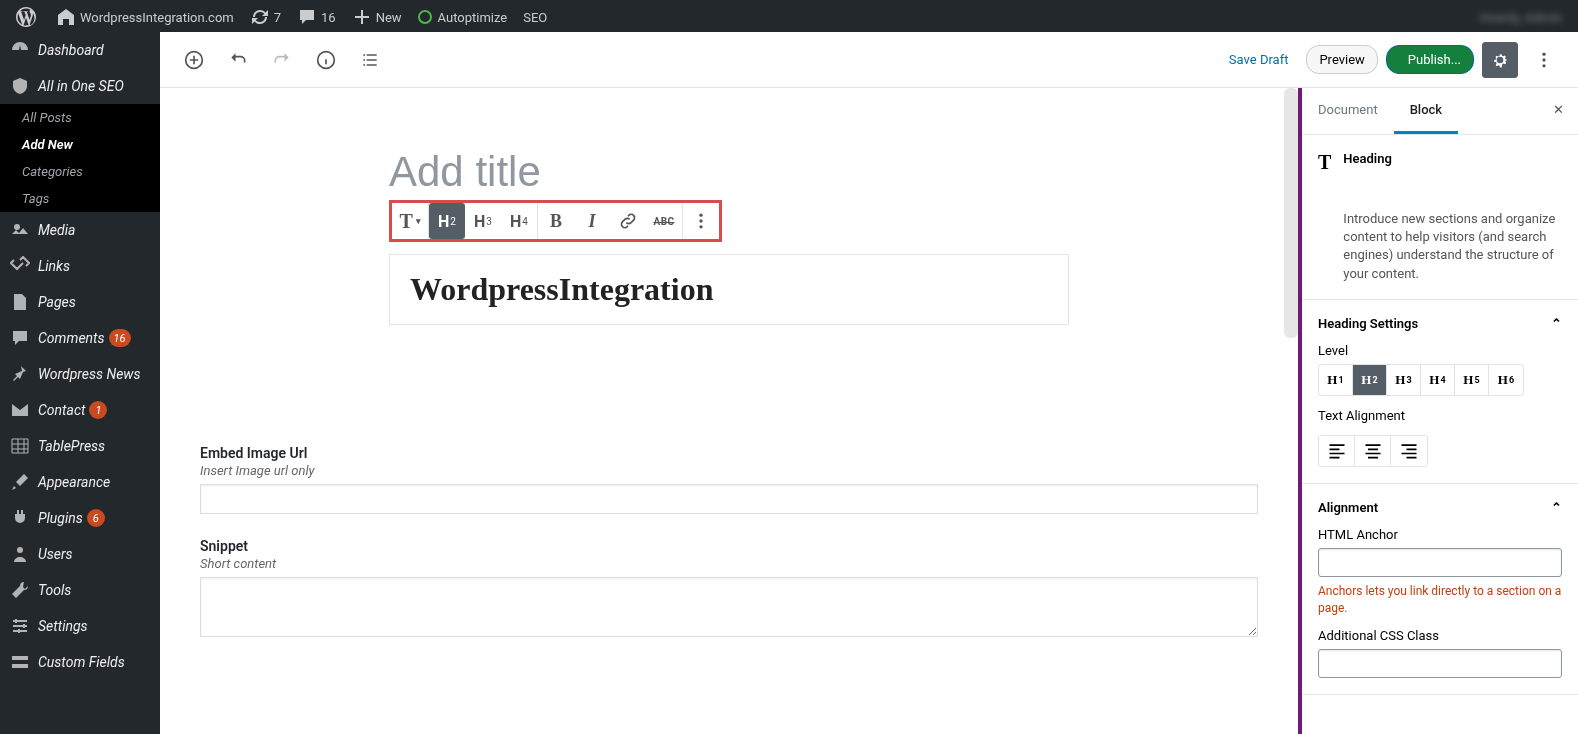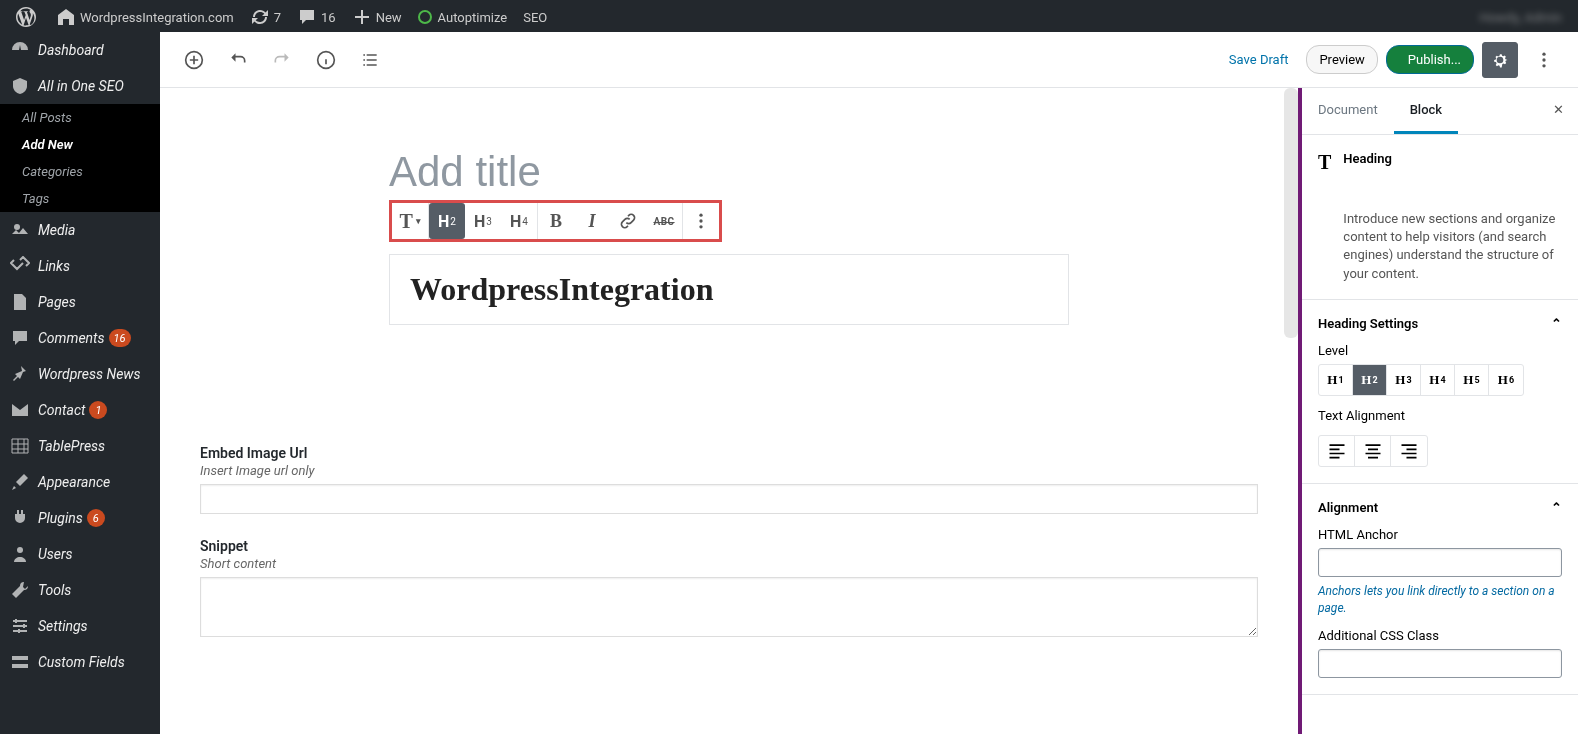--- a/index.html
+++ b/index.html
@@ -79,21 +79,21 @@
 .inspector .field-label { font-size: 13px; margin-bottom: 6px; margin-top: 12px; }
 .inspector .level-btns { display: inline-flex; border: 1px solid #e2e4e7; border-radius: 3px; }
 .inspector .level-btn { width: 34px; height: 30px; display: flex; align-items: center; justify-content: center; font-family: Georgia, serif; font-weight: bold; cursor: pointer; border-right: 1px solid #e2e4e7; }
 .inspector .level-btn:last-child { border-right: none; }
 .inspector .level-btn.active { background: #555d66; color: #fff; }
 .inspector .level-btn .sub { font-size: 9px; margin-left: 1px; }
 .inspector .align-btns { display: inline-flex; border: 1px solid #e2e4e7; border-radius: 3px; margin-top: 6px; }
 .inspector .align-btn { width: 36px; height: 30px; display: flex; align-items: center; justify-content: center; cursor: pointer; border-right: 1px solid #e2e4e7; font-size: 16px; }
 .inspector .align-btn:last-child { border-right: none; }
 .inspector input[type=text] { width: 100%; padding: 6px; border: 1px solid #8d96a0; border-radius: 3px; box-shadow: inset 0 1px 2px rgba(0,0,0,0.1); }
-.inspector .help-text { font-style: italic; color: #0369a1; font-size: 12px; margin-top: 6px; line-height: 1.4; }
+.inspector .help-text { color: #c2410c; font-size: 12px; margin-top: 6px; line-height: 1.4; }
 
 svg { width: 20px; height: 20px; fill: currentColor; }
 </style>
 </head>
 <body>
 
 <div class="admin-bar">
   <div class="ab-item">
       <span class="dashicon">
         <svg viewBox="0 0 20 20">

